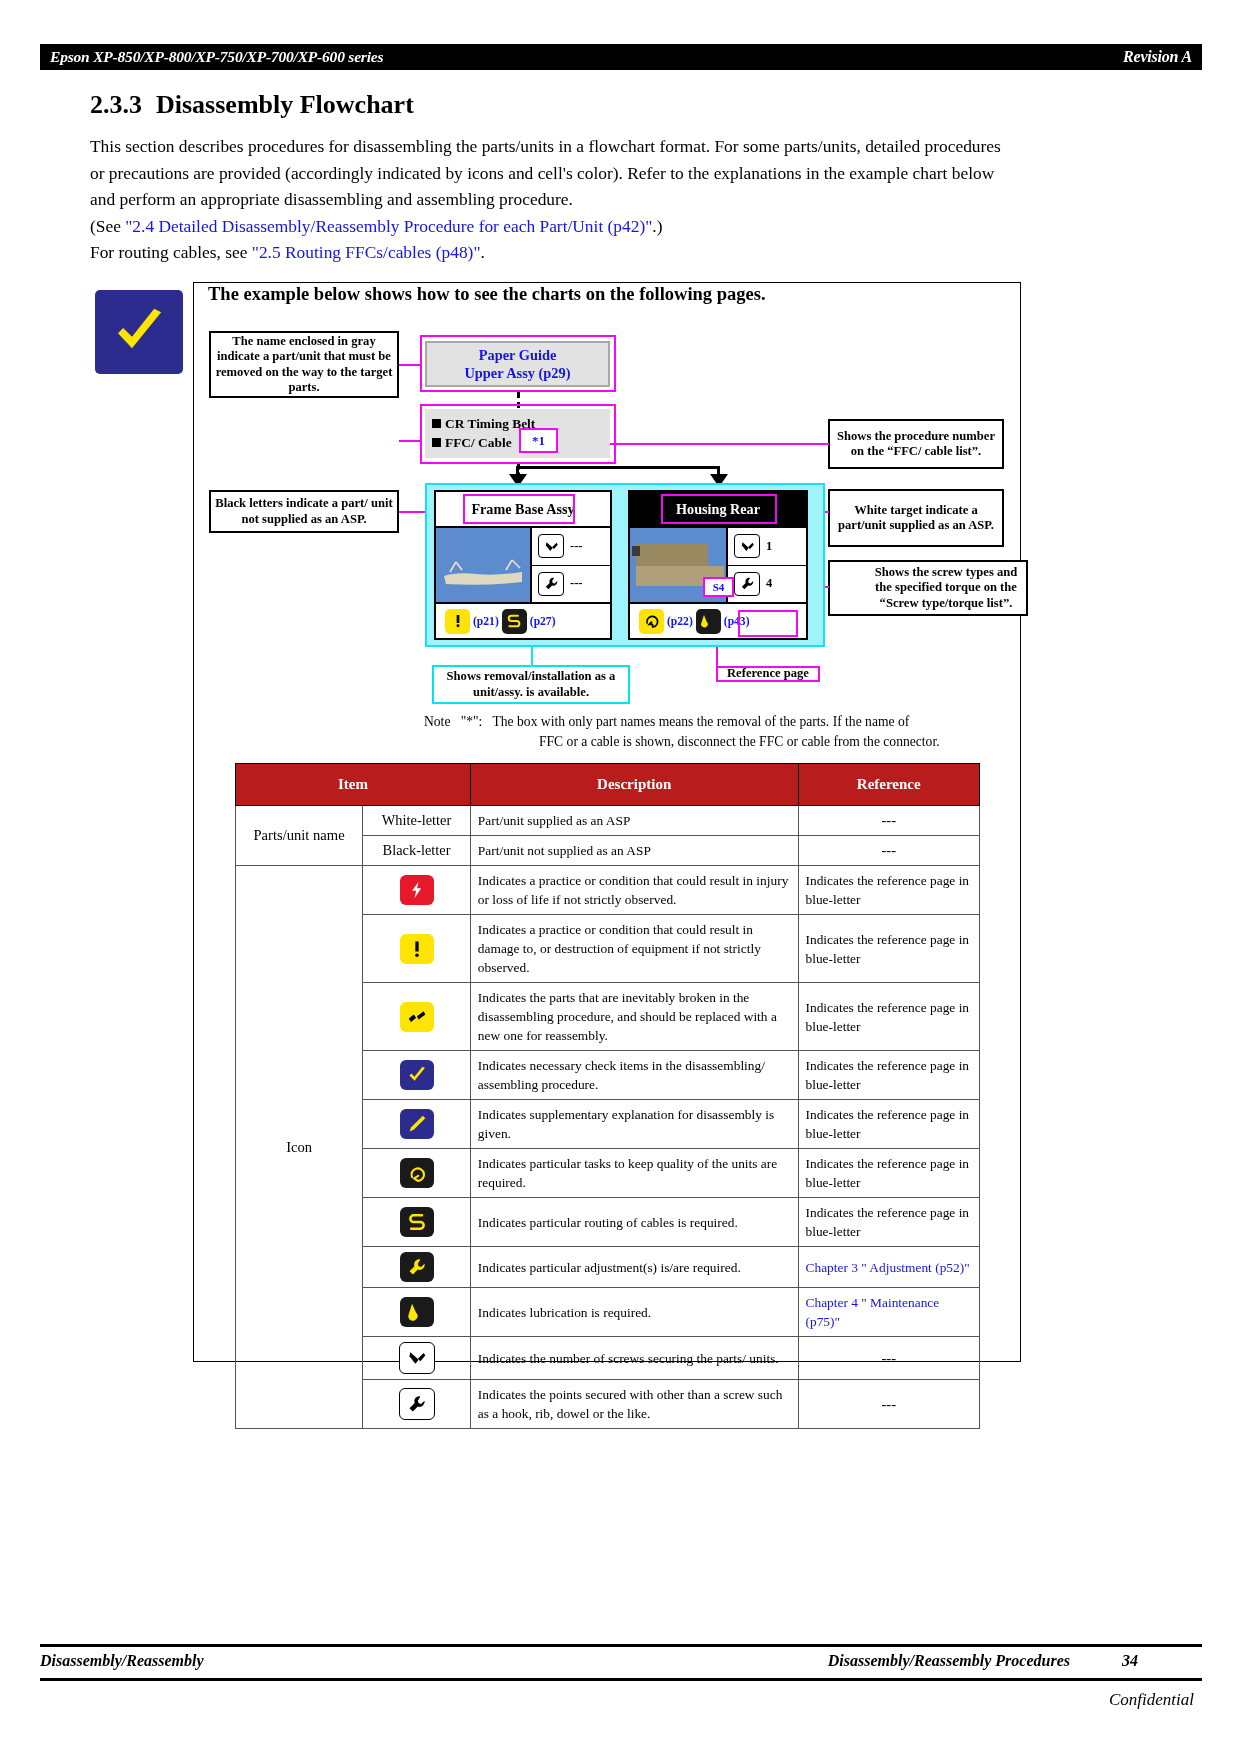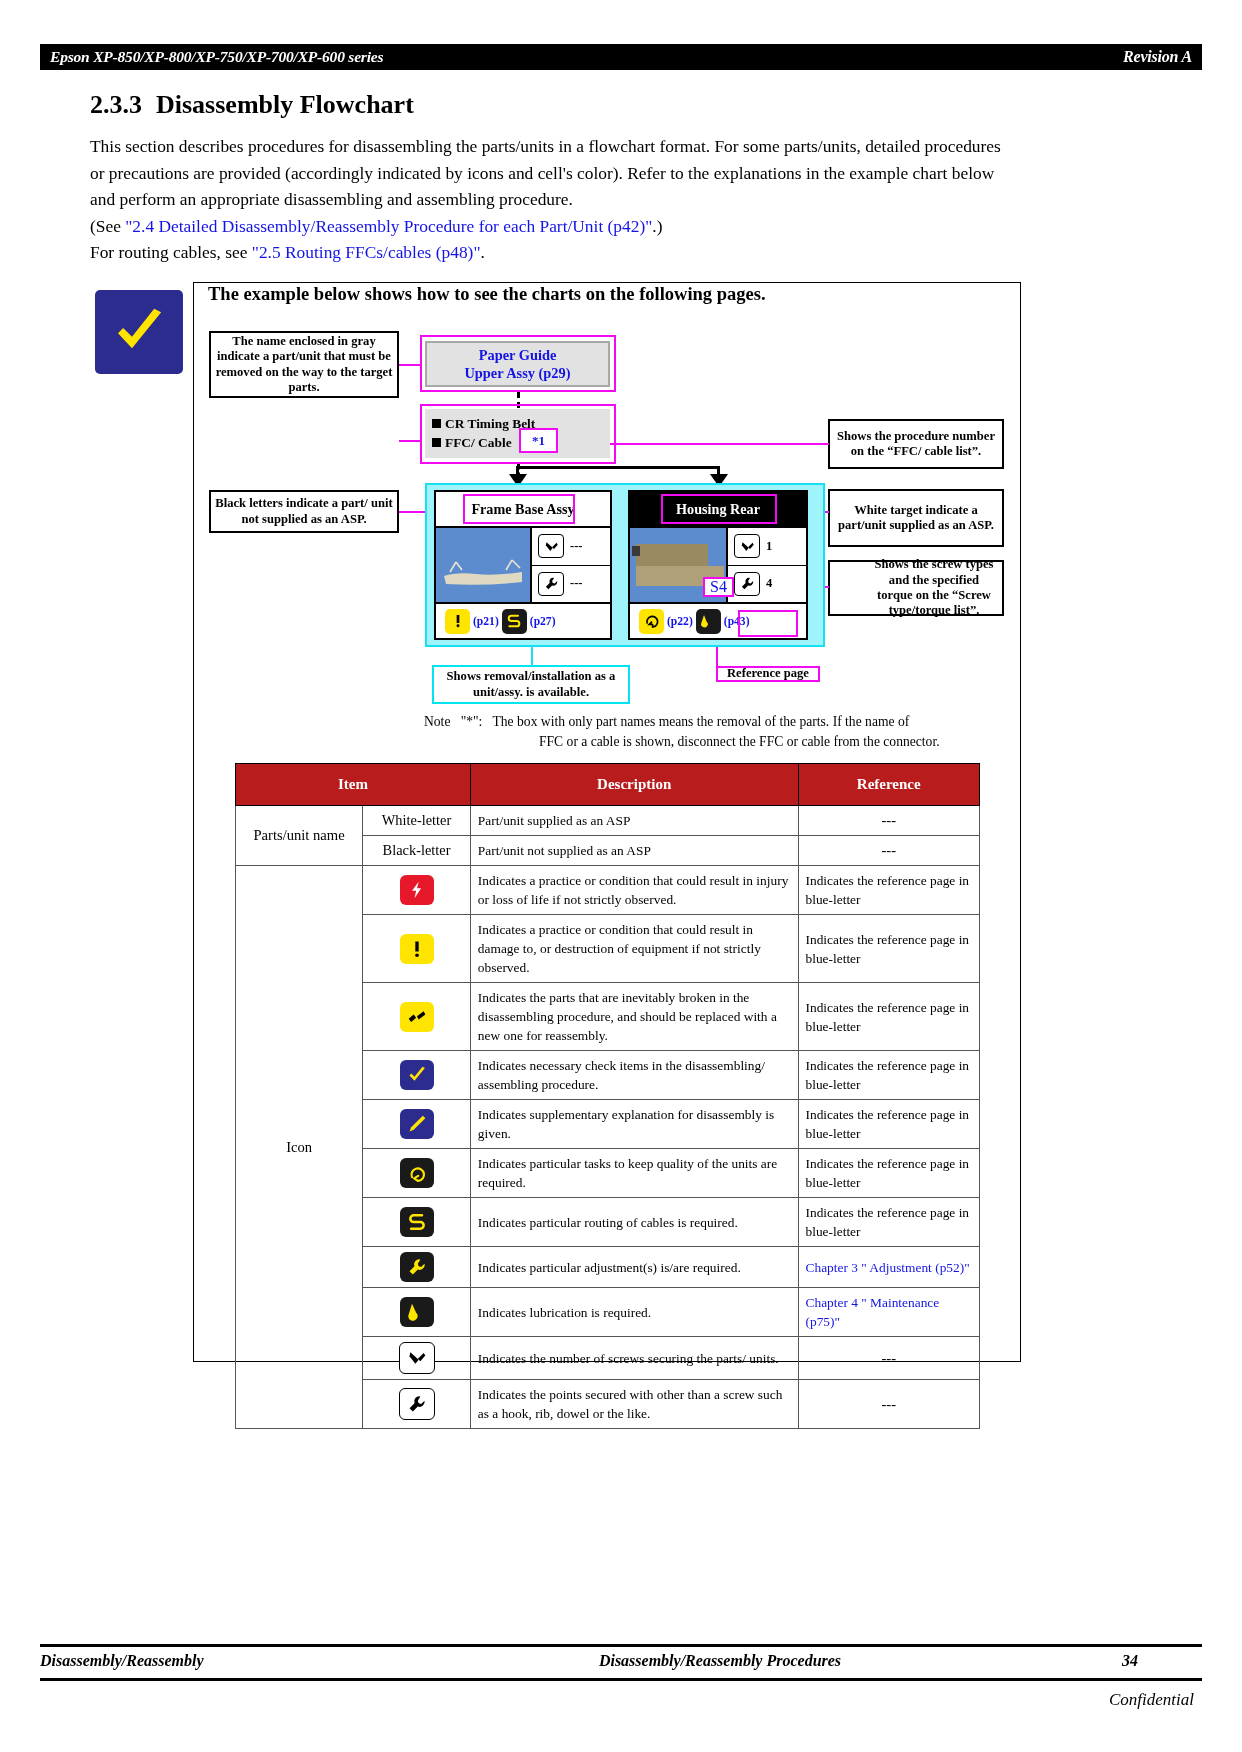--- a/index.html
+++ b/index.html
@@ -63,21 +63,21 @@
     padding:3px 4px;box-sizing:border-box;
   }
   .callout.cyan{border-color:#00e5f0;}
   .callout.magenta{border-color:#f20bf2;}
 
   #co-gray{left:209px;top:331px;width:190px;height:67px;}
   #co-necessary{left:209px;top:407px;width:190px;height:68px;}
   #co-black{left:209px;top:490px;width:190px;height:43px;}
   #co-procnum{left:828px;top:419px;width:176px;height:50px;}
   #co-white{left:828px;top:489px;width:176px;height:58px;}
-  #co-screw{left:828px;top:560px;width:176px;height:56px;padding-left:40px;}
+  #co-screw{left:828px;top:560px;width:200px;height:56px;padding-left:40px;}
   #co-removal{left:432px;top:665px;width:198px;height:39px;}
   #co-refpage{left:716px;top:666px;width:104px;height:16px;}
 
   
   .mz{ 
     position:absolute;border:2.4px solid #f20bf2;box-sizing:border-box;
   }
   #mz-paper{left:420px;top:335px;width:196px;height:57px;}
   #mz-ffc{left:420px;top:404px;width:196px;height:60px;}
   #mz-frame-lbl{left:463px;top:494px;width:112px;height:30px;}
@@ -201,21 +201,21 @@
   .vmid{text-align:center;font-size:14.6px;}
 
   
   .ftr-line{position:absolute;left:40px;top:1644px;width:1162px;height:3px;background:#000;}
   .ftr{
     position:absolute;left:40px;top:1652px;width:1162px;
     display:flex;align-items:center;
     font-weight:bold;font-style:italic;font-size:16px;
   }
   .ftr .l{width:330px;}
-  .ftr .c{flex:1;text-align:center;}
+  .ftr .c{flex:1;text-align:right;}
   .ftr .r{width:120px;text-align:center;padding-right:12px;}
   .ftr-line2{position:absolute;left:40px;top:1678px;width:1162px;height:3px;background:#000;}
   .conf{
     position:absolute;right:48px;top:1690px;
     font-style:italic;font-size:17px;
   }
 </style>
 </head>
 <body>
 
@@ -379,21 +379,21 @@
       <span class="fic dark">
         <svg viewBox="0 0 24 24">
             <path d="M6 3 l4 10 a5 5 0 1 1-8 2 z" fill="#ffe400"></path>
           </svg>
       </span>
       <span class="pref">(p43)</span>
     </div>
   </div>
   <div class="mz" id="mz-housing-lbl"></div>
   <div class="mz" id="mz-s4">
-    <span style="font-size:16px;font-weight:normal;color:#1414e6;">S4</span>
+    <span style="font-size:11px;font-weight:bold;color:#1414e6;">S4</span>
   </div>
   <div class="mz" id="mz-p43"></div>
 
   <div class="note">
     <span class="lbl">Note</span>
     &nbsp;&nbsp;<span>"*":</span>
     &nbsp;&nbsp;<span>The box with only part names means the removal of the parts. If the name of</span>
     <span class="ind">FFC or a cable is shown, disconnect the FFC or cable from the connector.</span>
   </div>
 

